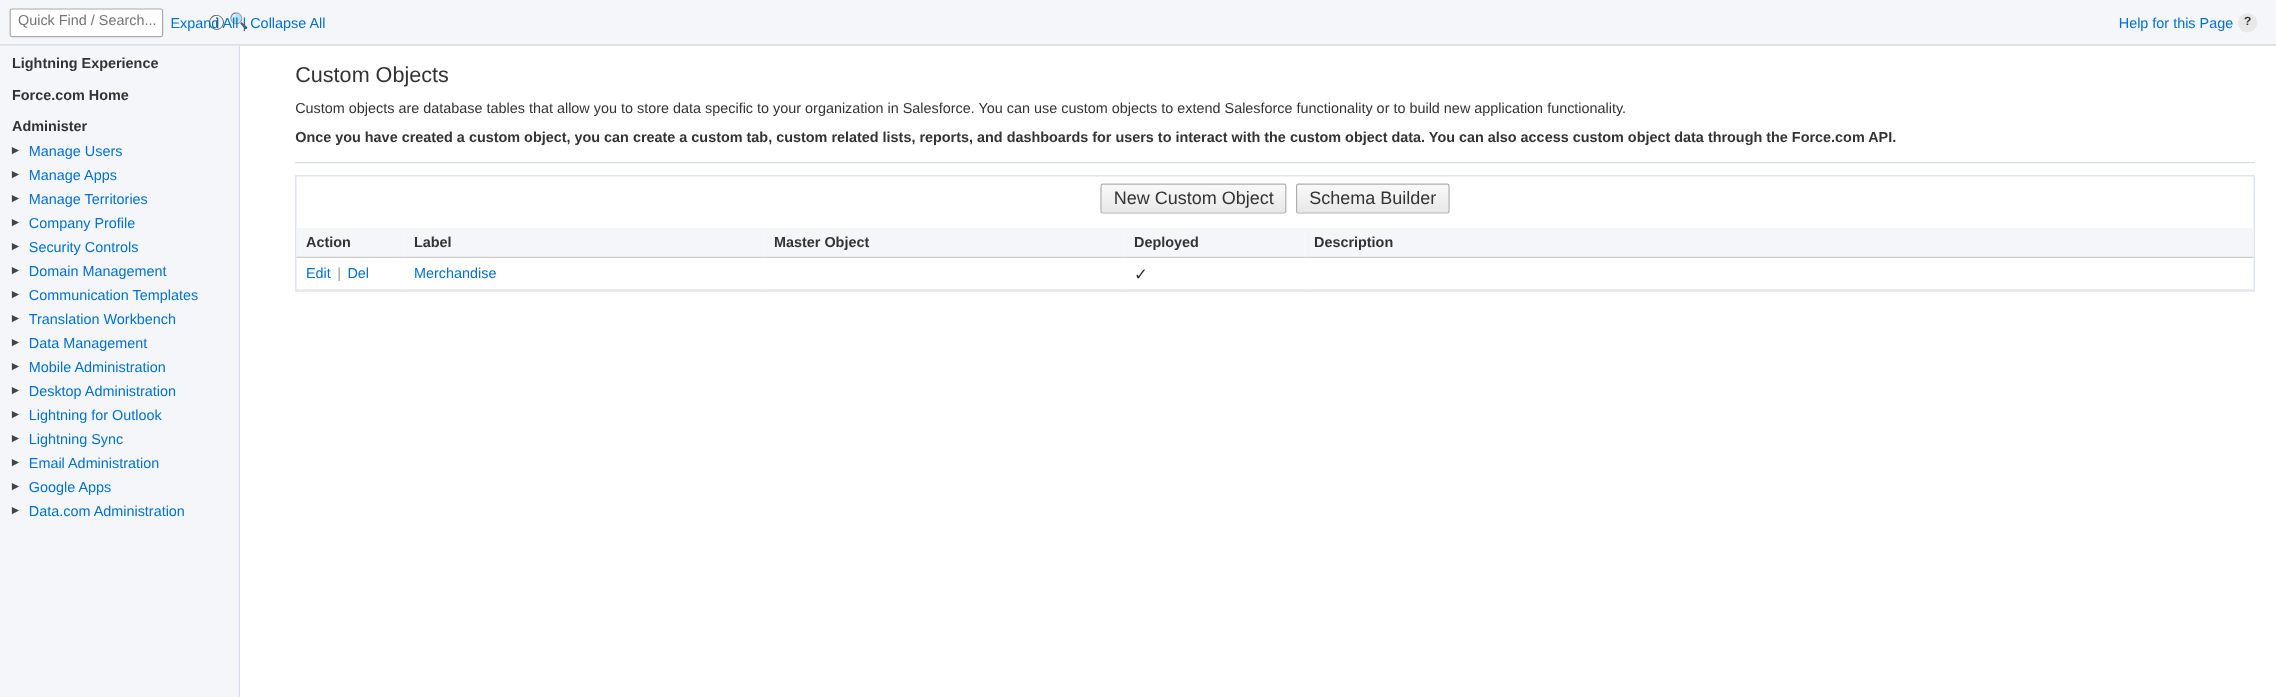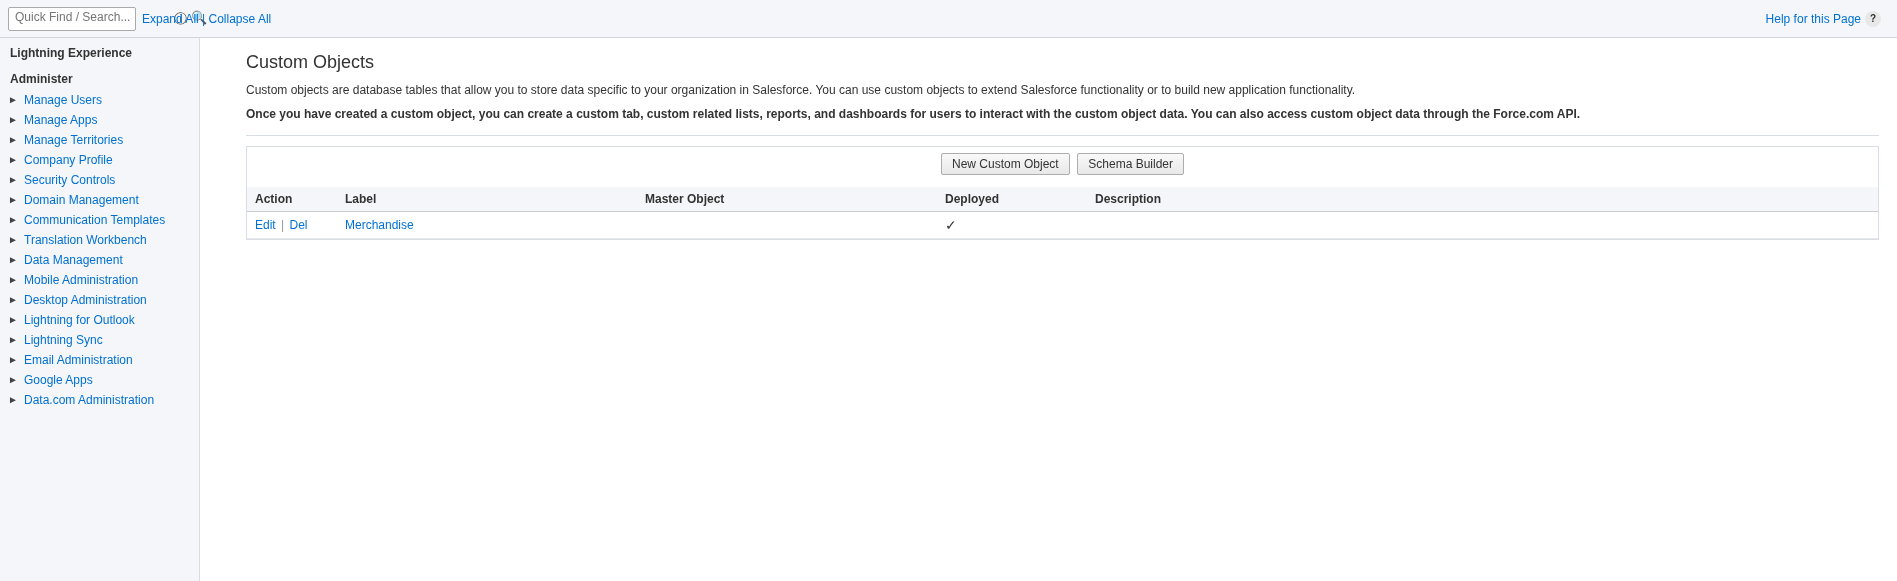--- a/index.html
+++ b/index.html
@@ -145,21 +145,21 @@
     }
 
     
     #toolbar-area {
       text-align: center;
       margin-bottom: 6px;
       padding: 6px 0;
     }
 
     .toolbar-btn {
-      font-size: 12px;
+      font-size: 15px;
       border: 1px solid #adadad;
       background: linear-gradient(to bottom, #f9f9f9, #e8e8e8);
       color: #333;
       padding: 3px 10px;
       cursor: pointer;
       border-radius: 2px;
       margin: 0 2px;
     }
 
     
@@ -236,20 +236,21 @@
   </div>
 </div>
 
 <div id="main-layout">
 
   <div id="sidebar">
 
     <div class="sidebar-section-header">Lightning Experience</div>
 
 
+    <div class="sidebar-section-header">Force.com Home</div>
 
     <div class="sidebar-section-header">Administer</div>
 
     <div class="sidebar-item">
       <span class="arrow">►</span>
       <a class="item-label">Manage Users</a>
     </div>
     <div class="sidebar-item">
       <span class="arrow">►</span>
       <a class="item-label">Manage Apps</a>

